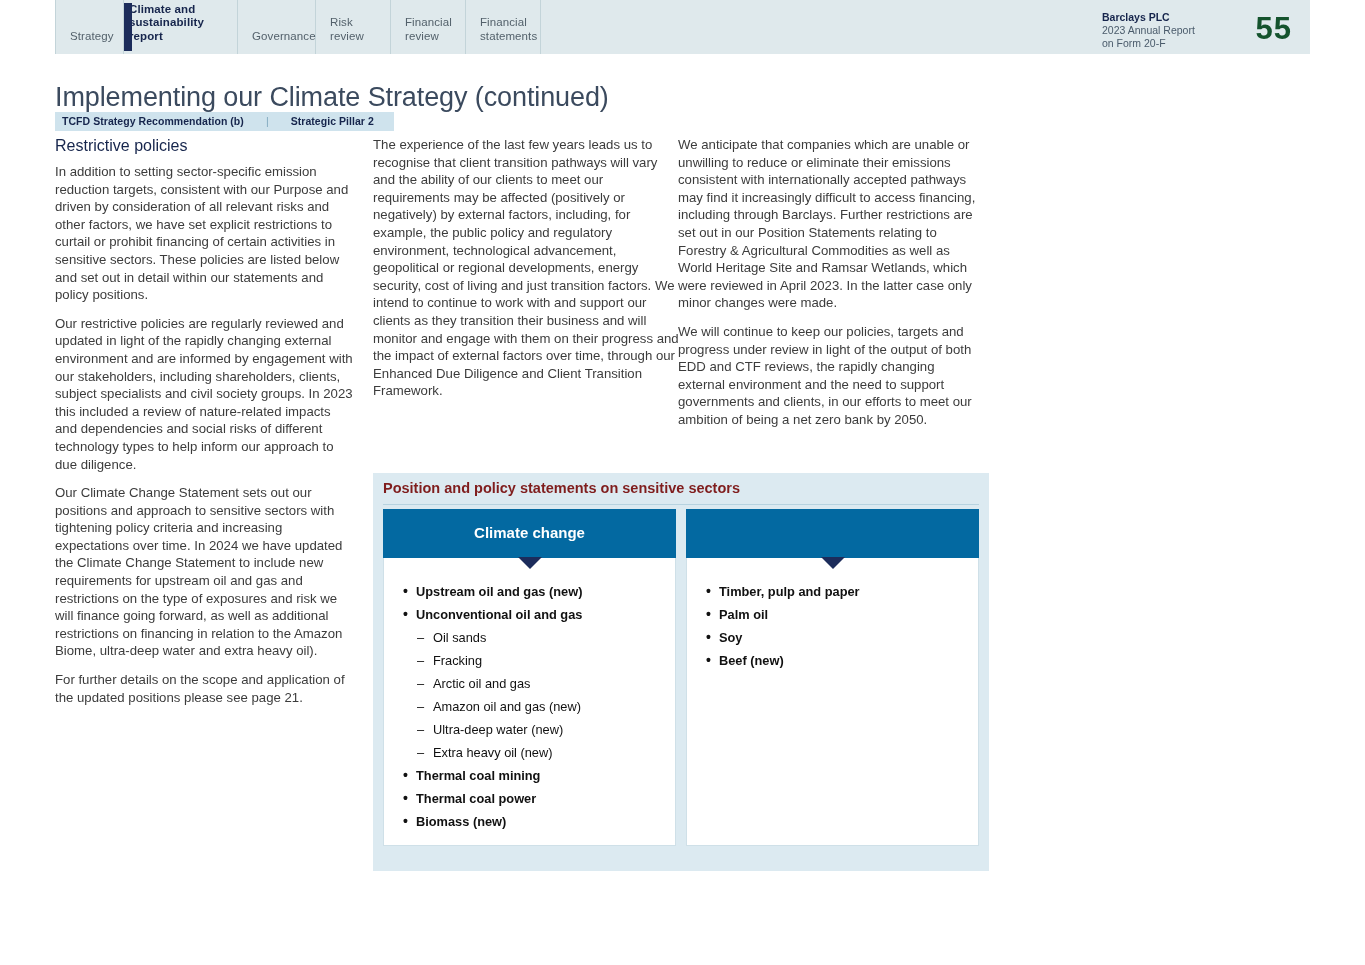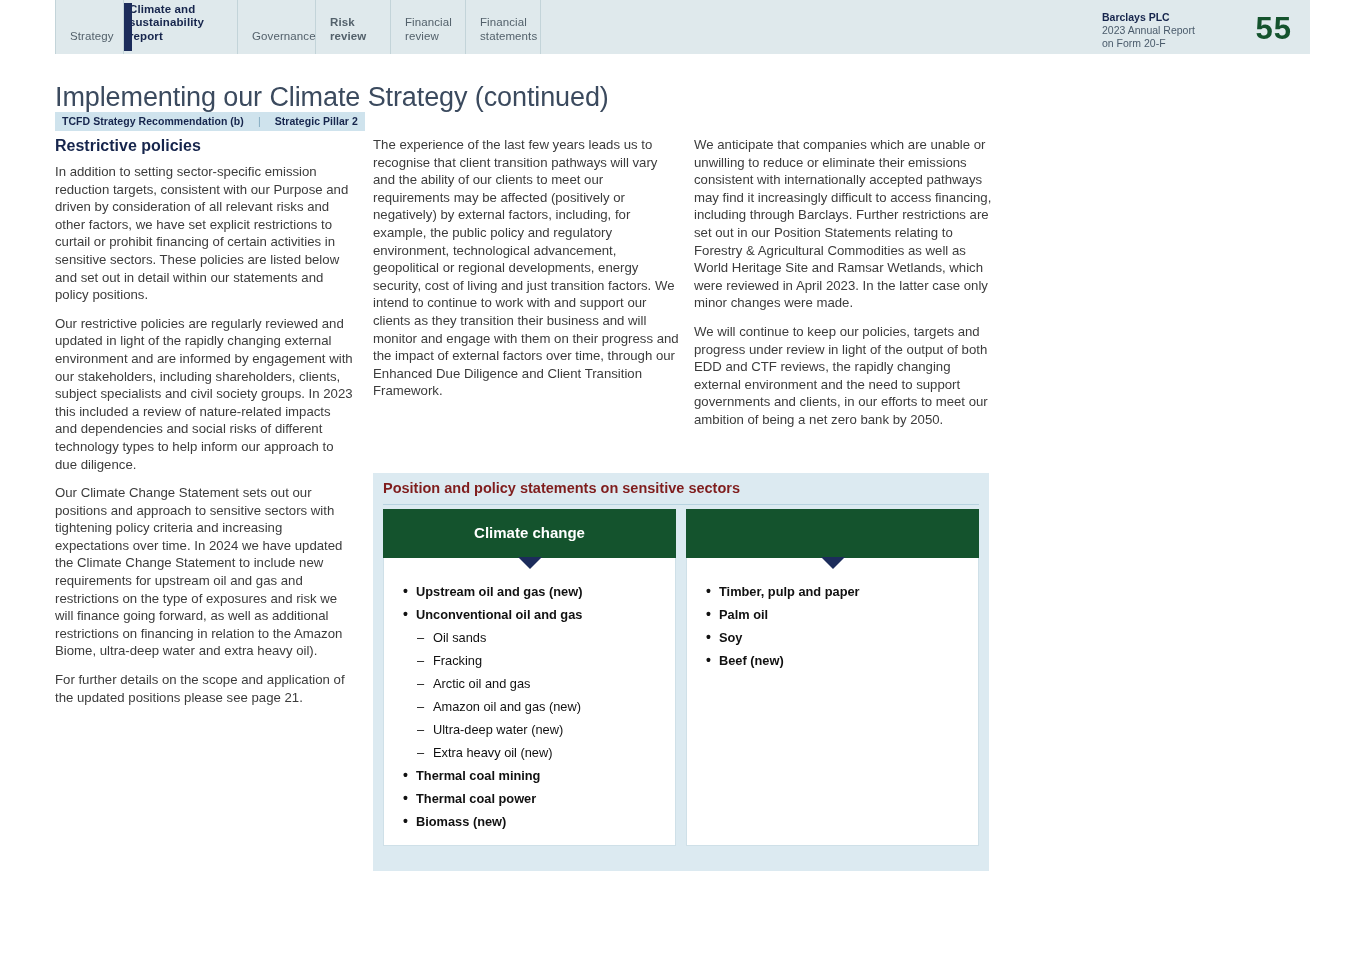--- a/index.html
+++ b/index.html
@@ -59,21 +59,21 @@
     position: absolute;
     left: 0;
     top: 3px;
     bottom: 3px;
     width: 8px;
     background: #1c2c5b;
   }
   .tab-strategy   { width: 69px; }
   .tab-climate    { width: 114px; padding-left: 5px; }
   .tab-governance { width: 78px; }
-  .tab-risk       { width: 75px; font-weight: bold; }
+  .tab-risk       { width: 75px; }
   .tab-finreview  { width: 75px; }
   .tab-finstate   { width: 75px; }
 
   .brandblock {
     position: absolute;
     right: 78px;
     top: 11px;
     text-align: left;
     width: 130px;
   }
@@ -110,49 +110,49 @@
     font-weight: normal;
     letter-spacing: -0.1px;
   }
 
   
   .tcfd-badge {
     position: absolute;
     left: 55px;
     top: 112px;
     background: #cfe3ed;
-    padding: 3px 7px 4px 7px;
+    padding: 3px 20px 4px 7px;
     font-size: 10.5px;
     font-weight: bold;
     color: #16254c;
     letter-spacing: 0.05px;
     display: inline-flex;
-    gap: 8px;
+    gap: 16px;
     align-items: center;
   }
   .tcfd-badge .sep {
     color: #7fa7bd;
     margin: 0 6px;
     font-weight: normal;
   }
 
   
   .col {
     position: absolute;
     font-size: 13.2px;
     line-height: 17.6px;
     color: #3c3c3c;
   }
   .col p { margin: 0 0 11px 0; }
   .col-1 { left: 55px; top: 136px; width: 301px; }
   .col-2 { left: 373px; top: 136px; width: 306px; }
-  .col-3 { left: 694px; top: 136px; width: 299px; }
+  .col-3 { left: 678px; top: 136px; width: 299px; }
   .section-head {
     font-size: 16px;
-    font-weight: bold;
+    font-weight: normal;
     color: #16254c;
     margin: 0 0 7px 0;
     line-height: 20px;
   }
 
   
   .policy-box {
     position: absolute;
     left: 373px;
     top: 473px;
@@ -179,21 +179,21 @@
     right: 10px;
     display: flex;
     gap: 10px;
   }
   .panel {
     flex: 1 1 0;
     display: flex;
     flex-direction: column;
   }
   .panel-header {
-    background: #14532d;
+    background: #0369a1;
     color: #ffffff;
     font-size: 15px;
     font-weight: bold;
     line-height: 20px;
     text-align: center;
     padding: 10px 12px 11px 12px;
     position: relative;
     min-height: 28px;
     display: flex;
     align-items: center;

